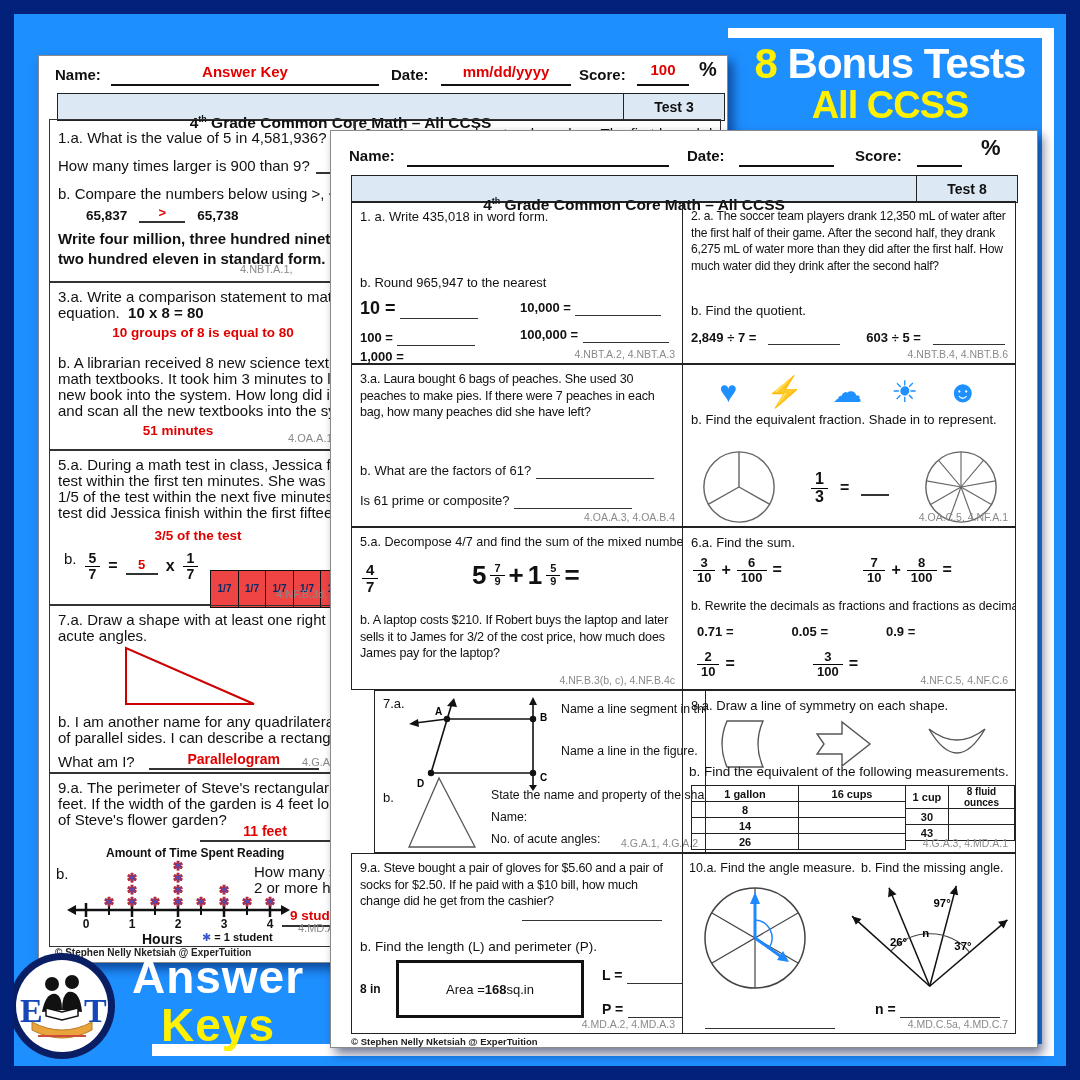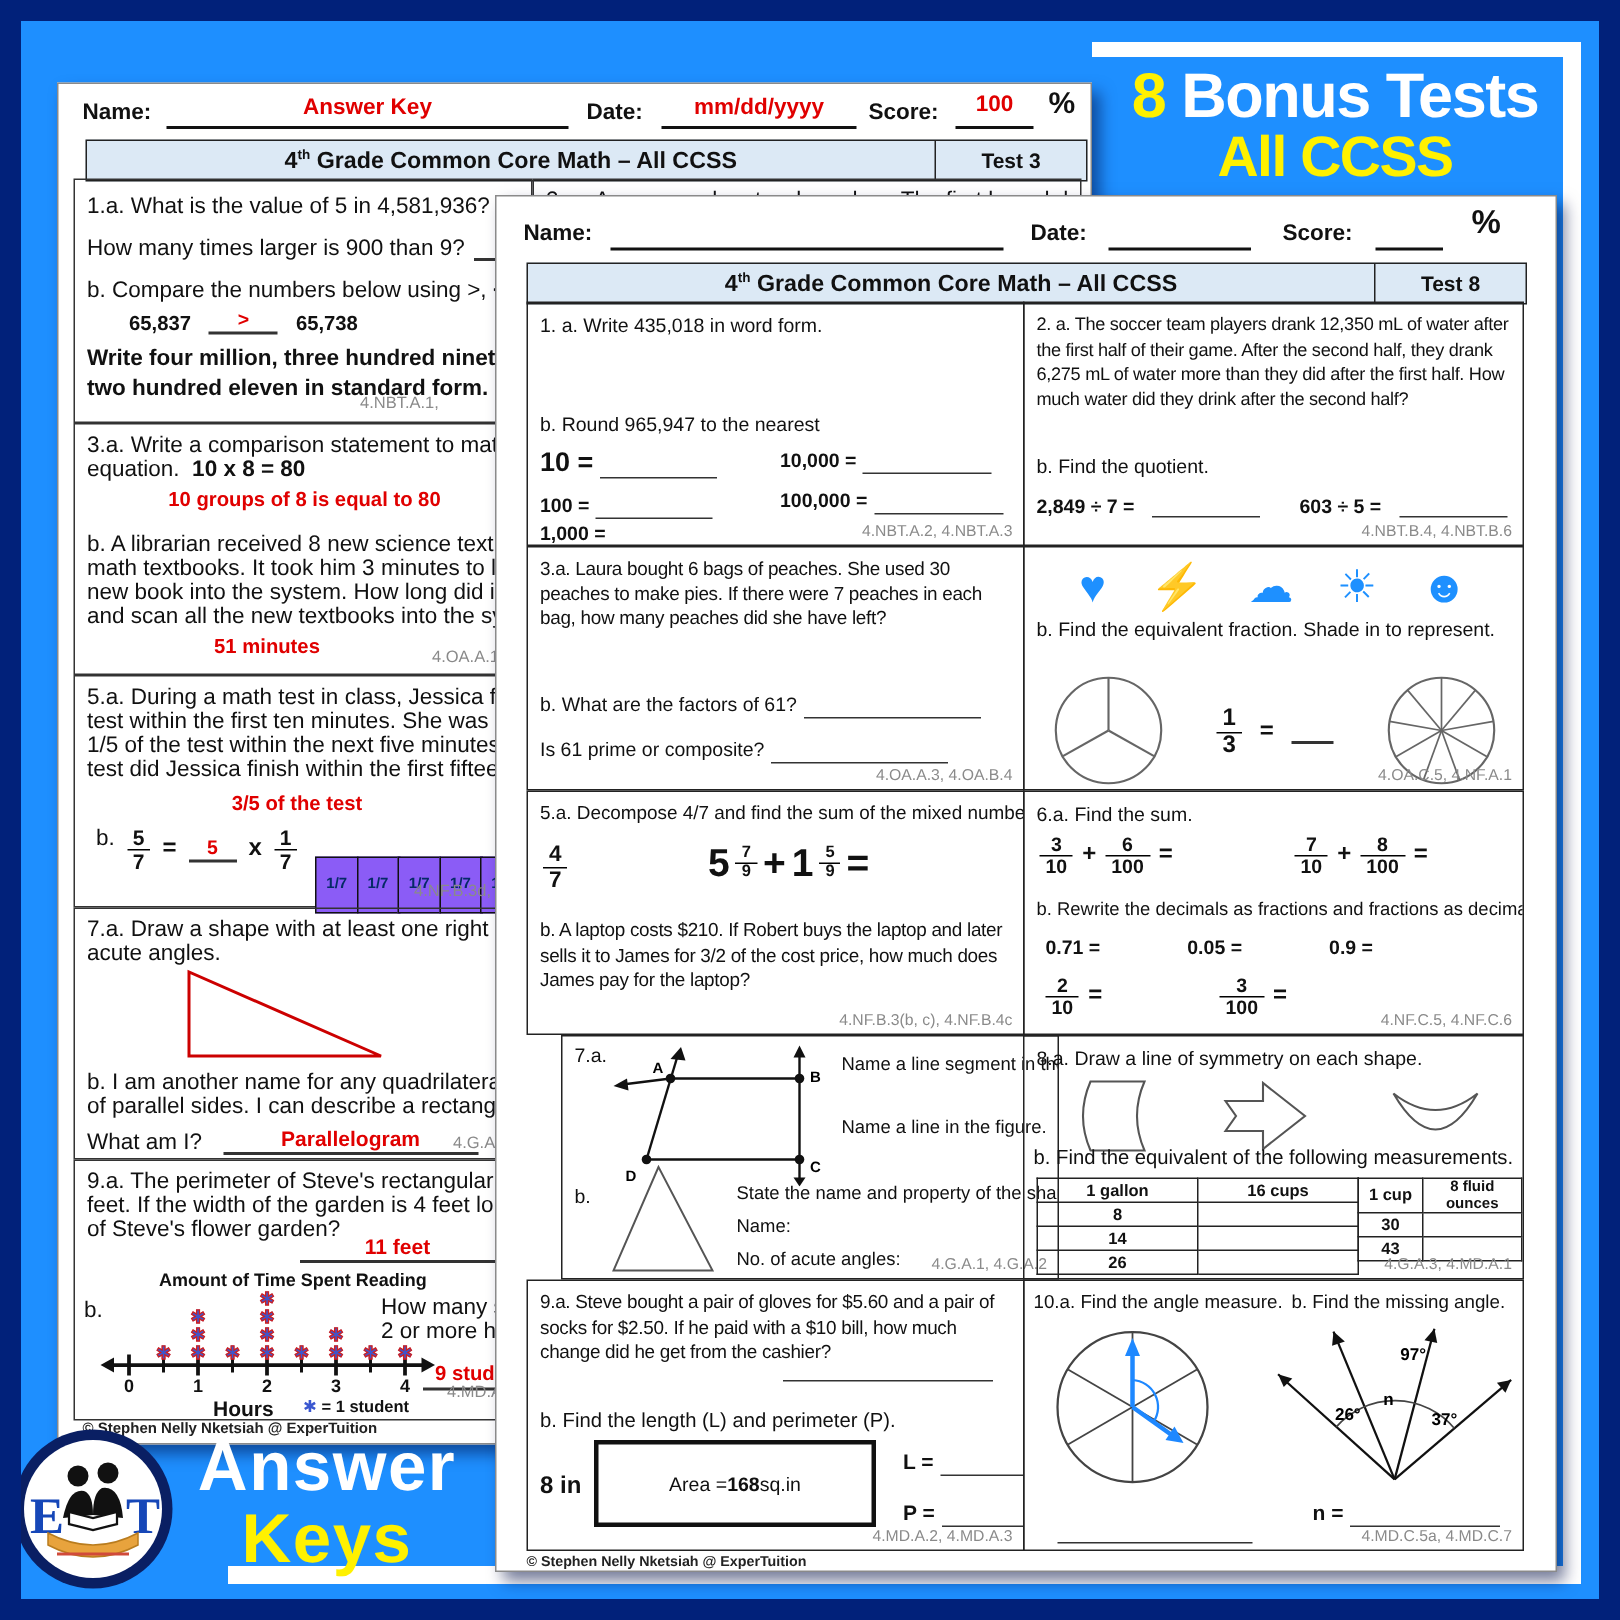--- a/index.html
+++ b/index.html
@@ -6,21 +6,21 @@
   .stage{position:relative;width:1080px;height:1080px;background:#1E8FFF;overflow:hidden;
          font-family:"Liberation Sans",sans-serif;color:#111;}
   .frame{position:absolute;inset:0;border:14px solid #01217A;z-index:40;pointer-events:none;}
   .ws{position:absolute;background:#fff;z-index:1;}
   .page{position:absolute;background:#fff;border:1px solid #8a8a8a;
         box-shadow:5px 6px 10px rgba(0,15,70,.55);}
   .hl{font-weight:bold;font-size:15px;}
   .uline{position:absolute;border-bottom:2px solid #111;}
   .ulv{position:absolute;color:#E00000;font-weight:bold;font-size:15px;text-align:center;}
   .titlebar{position:absolute;background:#DCE9F5;border:1px solid #222;display:flex;}
-  .titlebar .main{flex:1;text-align:center;font-weight:bold;font-size:15.5px;padding-top:4px;}
+  .titlebar .main{flex:1;text-align:center;font-weight:bold;font-size:15.5px;padding-top:20px;}
   .titlebar .test{width:100px;border-left:1px solid #222;text-align:center;font-weight:bold;font-size:14px;padding-top:5px;}
   sup{font-size:9px;font-weight:bold;}
   .bsec{position:absolute;left:10px;width:306px;border:1px solid #333;padding:6px 8px;overflow:visible;box-sizing:border-box;}
   .ln{font-size:15px;line-height:16px;white-space:nowrap;}
   .b{font-weight:bold;}
   .red{color:#E00000;font-weight:bold;}
   .ctr{text-align:center;color:#E00000;font-weight:bold;font-size:13.5px;line-height:17px;margin-top:3px;}
   .lnrow{display:flex;align-items:flex-end;gap:6px;margin-top:2px;}
   .lnrow .ln{flex:0 0 auto;}
   .ansu{display:inline-block;border-bottom:2px solid #333;color:#E00000;font-weight:bold;
@@ -28,21 +28,21 @@
   .bref{position:absolute;color:#8a8a8a;font-size:11px;white-space:nowrap;}
   .cmp{margin:3px 0 0 28px;display:flex;gap:12px;font-weight:bold;font-size:13.5px;align-items:flex-end;}
   .fr{display:inline-block;vertical-align:middle;text-align:center;font-weight:bold;line-height:1.05;font-size:13px;}
   .fr .n{display:block;padding:0 4px;border-bottom:1.5px solid #000;}
   .fr .d{display:block;padding:0 4px;}
   .cell{position:absolute;border:1px solid #222;box-sizing:border-box;padding:6px 8px;overflow:hidden;}
   .fref{position:absolute;right:7px;bottom:3px;color:#8a8a8a;font-size:10.5px;white-space:nowrap;}
   .fln{font-size:13px;line-height:17px;white-space:nowrap;}
   .para{font-size:12.1px;line-height:16.5px;letter-spacing:-0.2px;}
   .blank{display:inline-block;border-bottom:1.5px solid #333;height:14px;vertical-align:bottom;}
-  .tapecell{width:27px;height:36px;border:1.5px solid #111;background:#8b5cf6;display:inline-block;
+  .tapecell{width:27px;height:36px;border:1.5px solid #111;background:#ef4444;display:inline-block;
             font-size:10px;font-weight:bold;color:#052a66;text-align:center;line-height:36px;margin-right:-1.5px;}
   .tapecell.white{background:#fff;}
   table.meas{border-collapse:collapse;position:absolute;}
   table.meas td{border:1px solid #222;font-size:11px;text-align:center;padding:0 3px;height:15px;font-weight:bold;}
   .glyphrow{display:flex;justify-content:space-around;align-items:center;margin-top:4px;}
   .glyph{font-size:30px;color:#1E90FF;line-height:34px;}
   .promo-top{position:absolute;z-index:6;text-align:center;white-space:nowrap;}
   .promo-top .l1{font-size:42px;font-weight:bold;letter-spacing:-1px;color:#fff;}
   .promo-top .l1 .y{color:#FFF100;}
   .promo-top .l2{font-size:38px;font-weight:bold;letter-spacing:-1px;color:#FFF100;margin-top:-4px;}
@@ -465,21 +465,21 @@
             </tr>
       </tbody>
         </table>
       <div class="fref">4.G.A.3,   4.MD.A.1</div>
     </div>
 
     <div class="cell" style="left:20px;top:722px;width:332px;height:181px;">
       <div class="para" style="font-size:12.6px;">9.a. Steve bought a pair of gloves for $5.60 and a pair of socks for $2.50. If he paid with a $10 bill, how much change did he get from the cashier?</div>
       <span class="blank" style="position:absolute;left:170px;top:52px;width:140px;"></span>
       <div class="fln" style="position:absolute;left:8px;top:84px;font-size:13.5px;">b. Find the length (L) and perimeter (P).</div>
-      <span class="b" style="position:absolute;left:8px;top:128px;font-size:16px;">8 in</span>
+      <span class="b" style="position:absolute;left:8px;top:128px;font-size:12px;">8 in</span>
       <div style="position:absolute;left:44px;top:106px;width:182px;height:52px;border:3px solid #111;display:flex;align-items:center;justify-content:center;font-size:13px;">
         <span>Area = </span>
           <span class="b">168</span>
           <span> sq.in</span>
       </div>
       <div style="position:absolute;left:250px;top:112px;white-space:nowrap;"><span class="b" style="font-size:14px;">L =</span> <span class="blank" style="width:58px;"></span></div>
       <div style="position:absolute;left:250px;top:146px;white-space:nowrap;"><span class="b" style="font-size:14px;">P =</span> <span class="blank" style="width:58px;"></span></div>
       <div class="fref">4.MD.A.2,   4.MD.A.3</div>
     </div>
 

